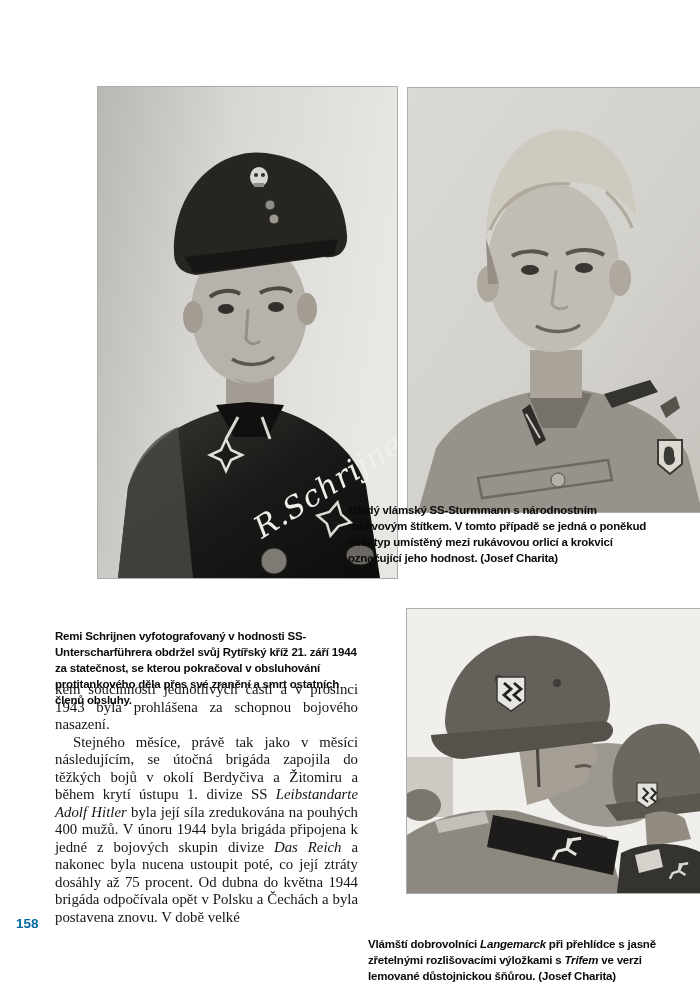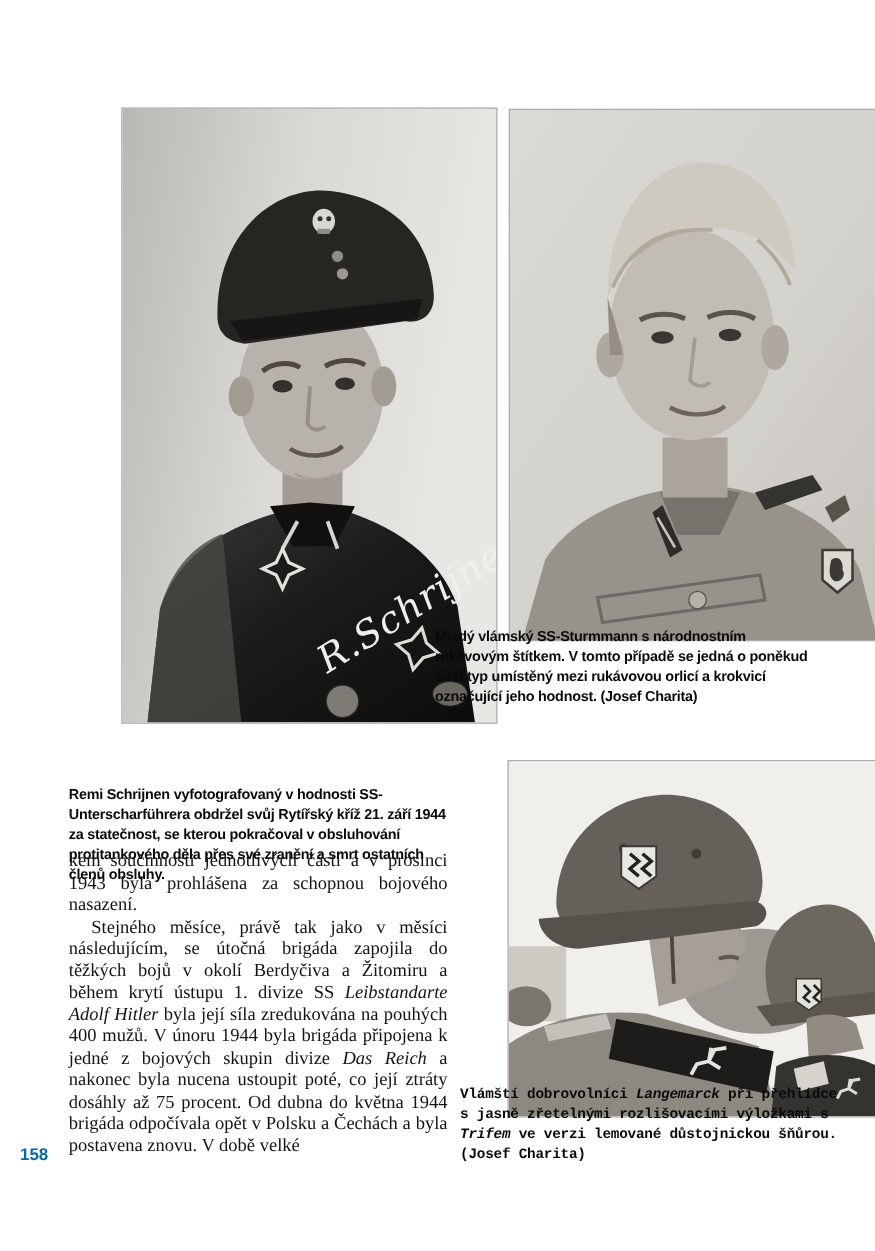--- a/index.html
+++ b/index.html
@@ -17,21 +17,21 @@
   #photo-right{left:367px;top:71px;width:296px;height:426px;}
   #photo-parade{left:366px;top:592px;width:297px;height:286px;}
   .cap{
     position:absolute;margin:0;
     font-family:"Liberation Sans",sans-serif;font-weight:bold;
     font-size:11.5px;line-height:16px;letter-spacing:-0.2px;color:#0a0a0a;
     text-align:left;
   }
   #caption-left{left:55px;top:588px;width:315px;margin-top:40px;}
   #caption-right{left:348px;top:502px;width:300px;}
-  #caption-parade{left:368px;top:868px;width:302px;font-family:Liberation Mono, monospace;}
+  #caption-parade{left:368px;top:936px;width:302px;}
   .cap em{font-style:italic;font-weight:bold;}
   .bodytext{
     position:absolute;left:55px;top:681px;width:303px;
     font-family:"Liberation Serif",serif;font-size:14.8px;line-height:17.5px;
     color:#141414;text-align:justify;
   }
   .bodytext p{margin:0;}
   .bodytext p.indent{text-indent:18px;}
   .bodytext em{font-style:italic;}
   .pagenum{

